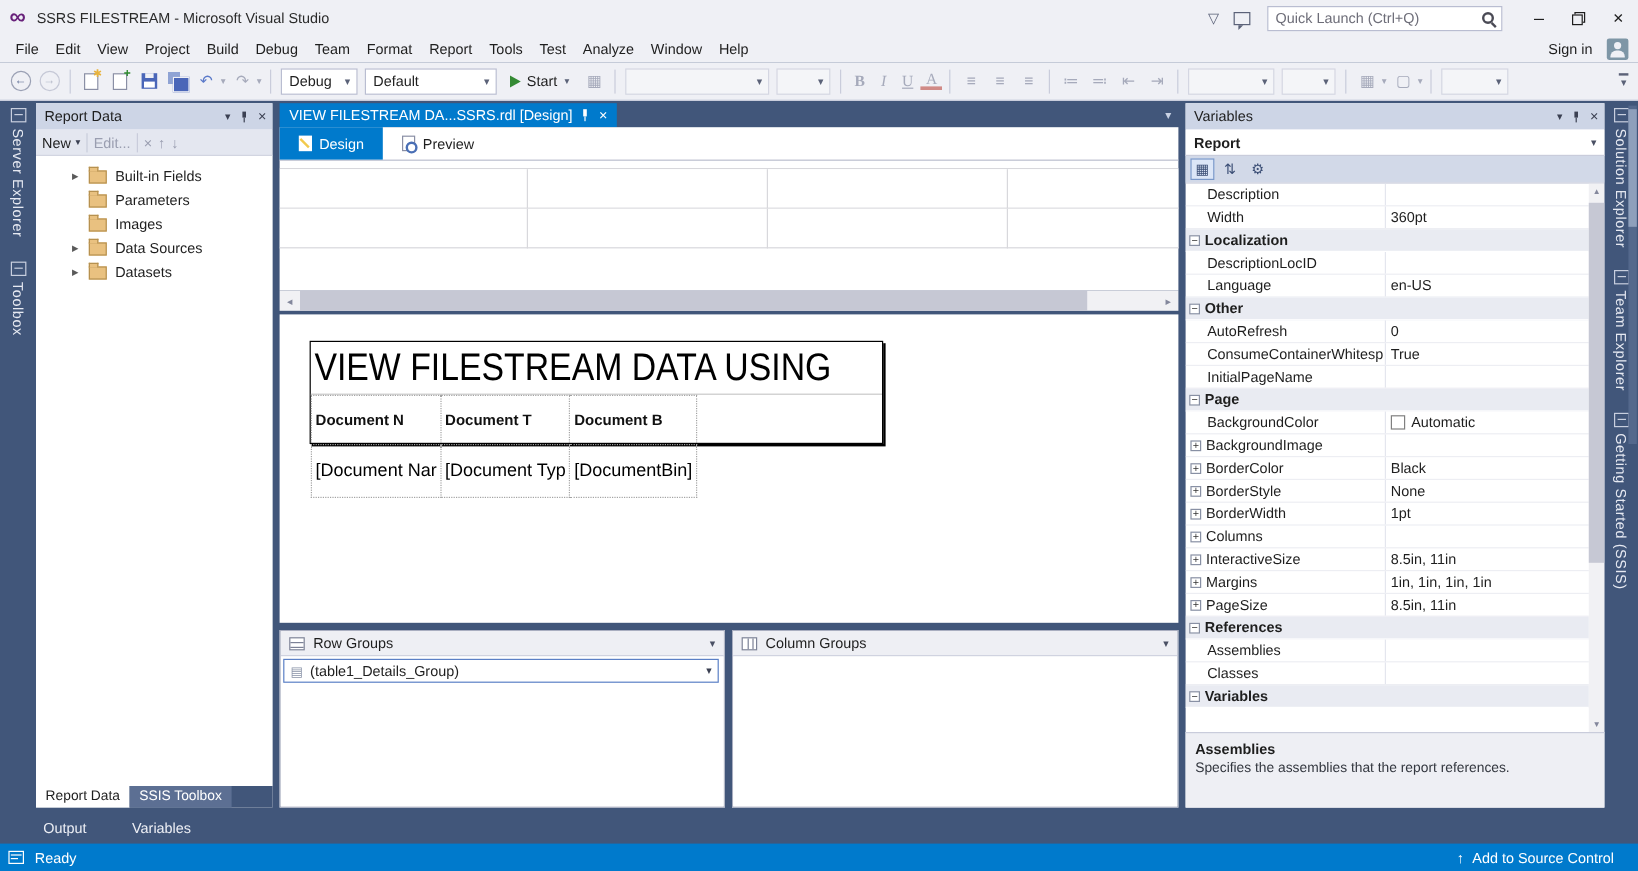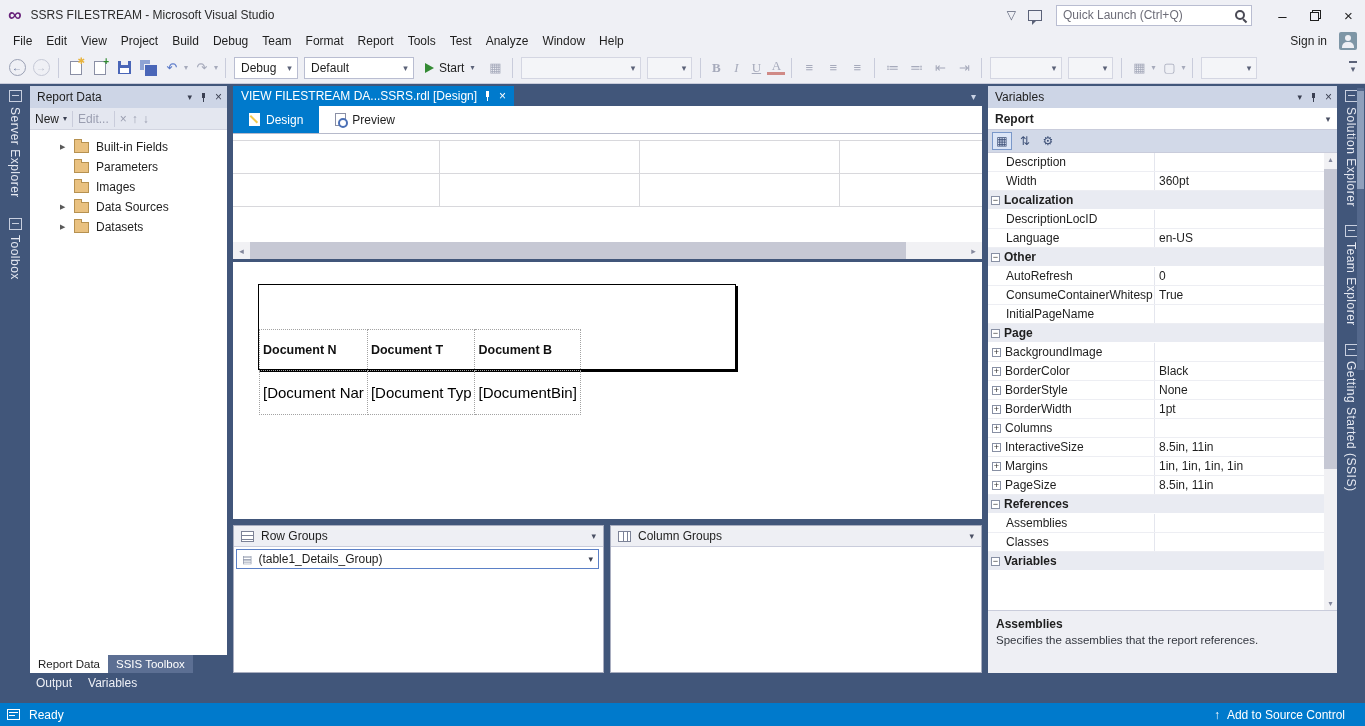--- a/index.html
+++ b/index.html
@@ -160,21 +160,21 @@
   .swatch{width:12px;height:12px;border:1px solid #808080;margin-right:5px;flex:none}
   .vscroll{position:absolute;right:0;top:0;width:13px;bottom:0;background:#F1F1F4}
   .vs-arrow{position:absolute;left:0;right:0;height:13px;display:flex;align-items:center;justify-content:center;color:#83879C;font-size:8px}
   .vs-arrow.up{top:0}.vs-arrow.down{bottom:0}
   .vs-thumb{position:absolute;left:0;right:0;top:16px;height:300px;background:#C6C8D4}
   .help-pane{height:63px;background:#EEEFF4;border-top:1px solid #C9CCDB;padding:6px 8px;flex:none}
   .help-title{font-weight:bold;margin-bottom:3px}
   .help-text{font-size:11.5px;color:#33373F}
 
   
-  .bottom-tabs{position:absolute;left:30px;top:676px;height:27px;display:flex;gap:16px;color:#EDEFF5;padding-left:6px}
+  .bottom-tabs{position:absolute;left:30px;top:676px;height:27px;display:flex;gap:38px;align-items:center;color:#EDEFF5;padding-left:6px}
   .statusbar{position:absolute;left:0;top:703px;width:1365px;height:23px;background:#007ACC;color:#fff;display:flex;align-items:center}
   .sb-icon{width:13px;height:11px;border:1px solid #fff;margin:0 9px 0 7px;position:relative}
   .sb-icon::before{content:"";position:absolute;left:1px;top:2px;right:1px;height:1px;background:#fff}
   .sb-icon::after{content:"";position:absolute;left:1px;top:5px;right:4px;height:1px;background:#fff}
   .sb-right{margin-left:auto;display:flex;align-items:center;gap:7px;padding-right:20px}
 </style>
 </head>
 <body>
 
 <div class="titlebar">
@@ -395,20 +395,23 @@
         <div class="dg-cell"></div>
       </div>
   </div>
   <div class="hscroll">
     <span class="hs-arrow left">◂</span>
     <div class="hs-thumb"></div>
     <span class="hs-arrow right">▸</span>
   </div>
   <div class="surface">
     <div class="page">
+      <div class="rtitle">
+        <span class="rtitle-inner">VIEW FILESTREAM DATA USING</span>
+      </div>
       <table class="rtable">
         <tbody>
             <tr>
               <th>Document N</th>
               <th>Document T</th>
               <th>Document B</th>
             </tr>
         <tr>
               <td>[Document Nar</td>
               <td>[Document Typ</td>
@@ -526,20 +529,29 @@
           </div>
           <div class="pval">
             <span></span>
           </div>
         </div>
         <div class="prow cat">
           <span class="pm">−</span>
           <span>Page</span>
         </div>
         <div class="prow">
+          <div class="pname">
+            <span>BackgroundColor</span>
+          </div>
+          <div class="pval">
+            <span class="swatch" style="background:#FFFFFF"></span>
+            <span>Automatic</span>
+          </div>
+        </div>
+        <div class="prow">
           <div class="pname has-exp">
             <span class="pm">+</span>
             <span>BackgroundImage</span>
           </div>
           <div class="pval">
             <span></span>
           </div>
         </div>
         <div class="prow">
           <div class="pname has-exp">

